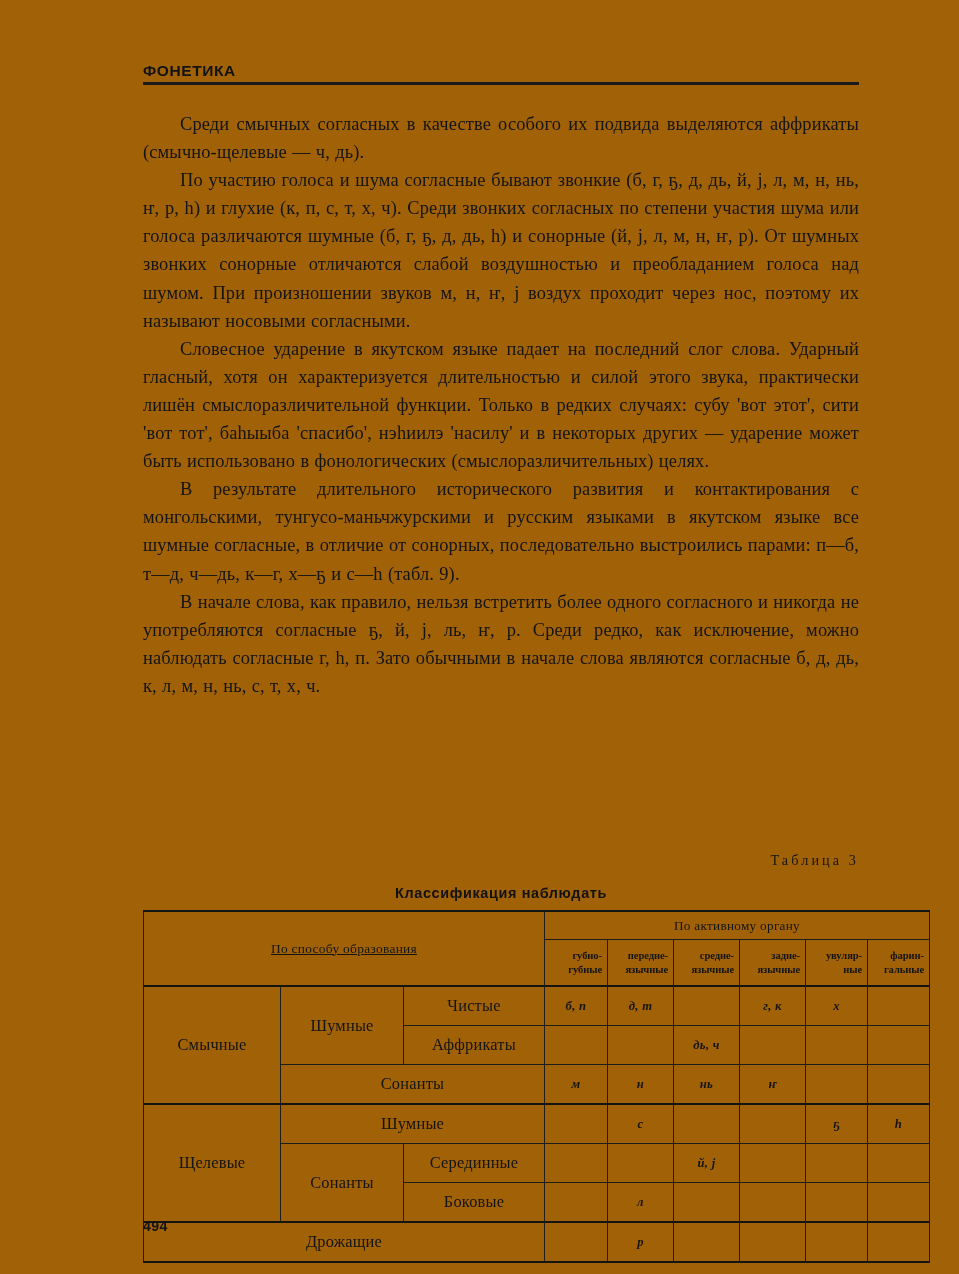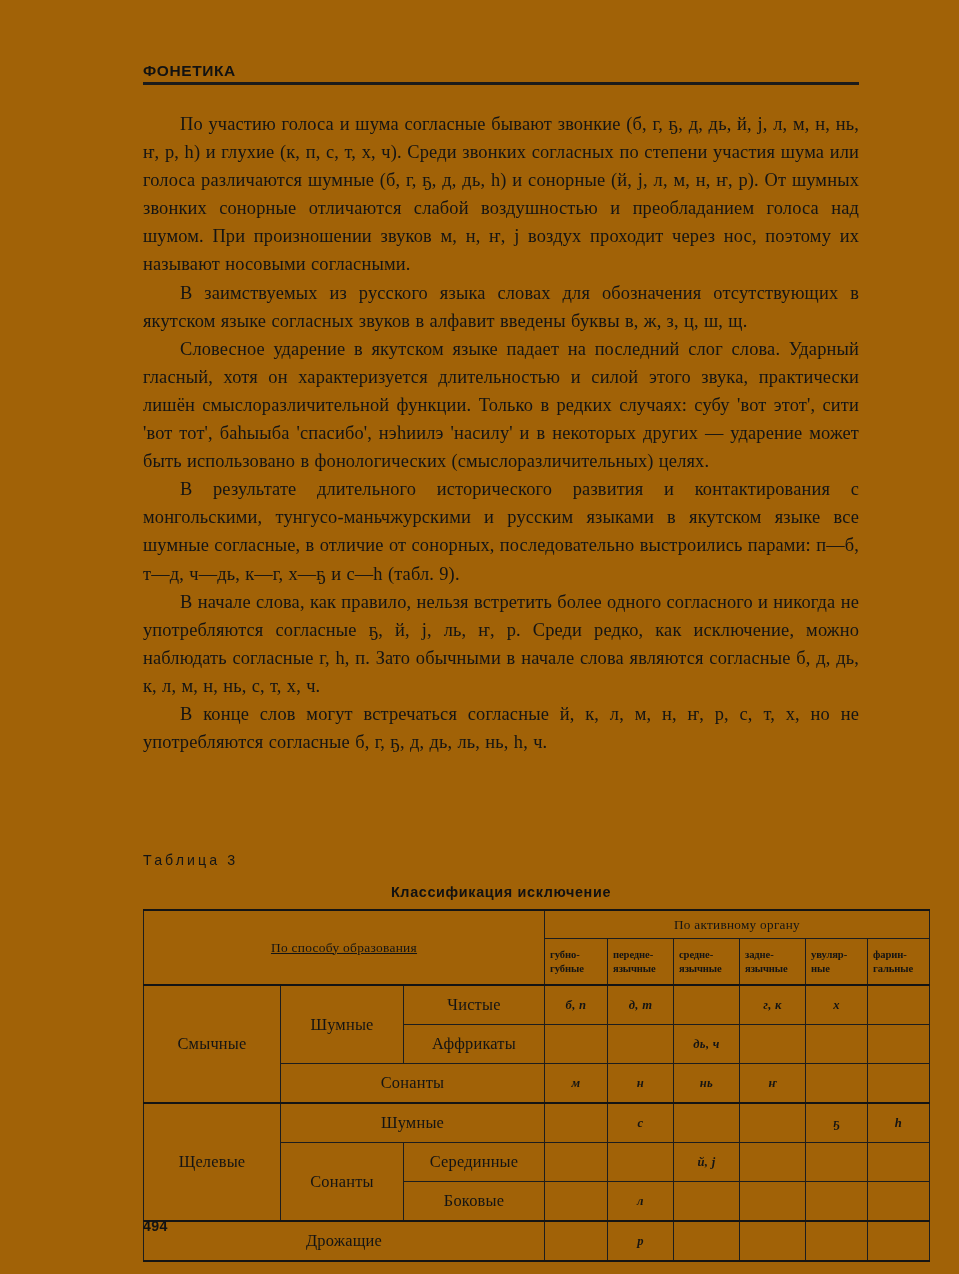--- a/index.html
+++ b/index.html
@@ -60,25 +60,26 @@
   }
 
   
   .table-block {
     position: absolute;
     left: 143px;
     top: 852px;
     width: 716px;
   }
   .tbl-number {
+    text-align: right;
     font-size: 14.2px;
     letter-spacing: 3.1px;
     color: #151515;
     margin-bottom: 16px;
-    font-family: Liberation Sans, sans-serif;
+    font-family: Liberation Serif, serif;
   }
   .tbl-caption {
     text-align: center;
     font-family: "Liberation Sans", "DejaVu Sans", sans-serif;
     font-weight: bold;
     font-size: 14.4px;
     letter-spacing: 0.65px;
     color: #121212;
     margin-bottom: 9px;
   }
@@ -114,21 +115,21 @@
     letter-spacing: 0.3px;
     border-radius: 8px;
   }
   .hdr-left {
     text-align: center;
     font-size: 13.4px;
     letter-spacing: 0.3px;
     text-decoration: underline;
   }
   .hdr-sub {
-    text-align: left;
+    text-align: right;
     font-family: "Liberation Sans", "DejaVu Sans", sans-serif;
     font-weight: bold;
     font-size: 10.6px;
     line-height: 13.4px;
     height: 45px;
     letter-spacing: -0.1px;
     margin-left: 36px;
   }
   .rowlabel {
     font-size: 16.4px;
@@ -162,31 +163,30 @@
 <body>
 
 <div class="page">
 
   <div class="runhead">
     <div class="runhead-title">ФОНЕТИКА</div>
     <div class="runhead-rule"></div>
   </div>
 
   <div class="body">
+    <p class="para">Среди смычных согласных в качестве особого их подвида выделяются аффрикаты (смычно-щелевые — ч, дь).</p>
     <p class="para">По участию голоса и шума согласные бывают звонкие (б, г, ҕ, д, дь, й, ј, л, м, н, нь, ҥ, р, h) и глухие (к, п, с, т, х, ч). Среди звонких согласных по степени участия шума или голоса различаются шумные (б, г, ҕ, д, дь, h) и сонорные (й, ј, л, м, н, ҥ, р). От шумных звонких сонорные отличаются слабой воздушностью и преобладанием голоса над шумом. При произношении звуков м, н, ҥ, ј воздух проходит через нос, поэтому их называют носовыми согласными.</p>
-    <p class="para">В заимствуемых из русского языка словах для обозначения отсутствующих в якутском языке согласных звуков в алфавит введены буквы в, ж, з, ц, ш, щ.</p>
     <p class="para">Словесное ударение в якутском языке падает на последний слог слова. Ударный гласный, хотя он характеризуется длительностью и силой этого звука, практически лишён смыслоразличительной функции. Только в редких случаях: субу 'вот этот', сити 'вот тот', баһыыба 'спасибо', нэһиилэ 'насилу' и в некоторых других — ударение может быть использовано в фонологических (смыслоразличительных) целях.</p>
     <p class="para">В результате длительного исторического развития и контактирования с монгольскими, тунгусо-маньчжурскими и русским языками в якутском языке все шумные согласные, в отличие от сонорных, последовательно выстроились парами: п—б, т—д, ч—дь, к—г, х—ҕ и с—h (табл. 9).</p>
     <p class="para">В начале слова, как правило, нельзя встретить более одного согласного и никогда не употребляются согласные ҕ, й, ј, ль, ҥ, р. Среди редко, как исключение, можно наблюдать согласные г, h, п. Зато обычными в начале слова являются согласные б, д, дь, к, л, м, н, нь, с, т, х, ч.</p>
-    <p class="para">В конце слов могут встречаться согласные й, к, л, м, н, ҥ, р, с, т, х, но не употребляются согласные б, г, ҕ, д, дь, ль, нь, h, ч.</p>
   </div>
 
   <div class="table-block">
     <div class="tbl-number">Таблица 3</div>
-    <div class="tbl-caption">Классификация исключение</div>
+    <div class="tbl-caption">Классификация наблюдать</div>
 
     <table class="ctable">
       <colgroup>
         <col style="width:137px">
         <col style="width:123px">
         <col style="width:141px">
         <col style="width:63px">
         <col style="width:66px">
         <col style="width:66px">
         <col style="width:66px">

